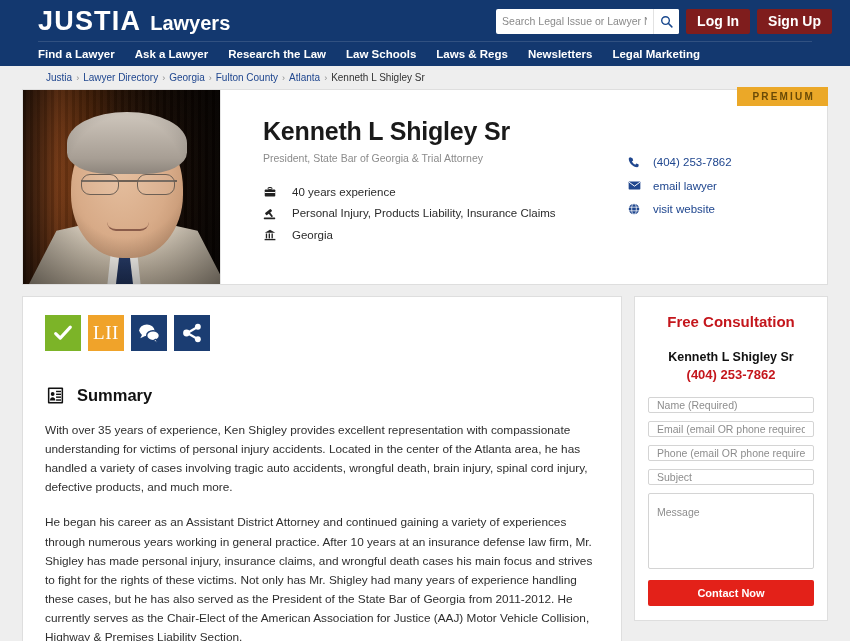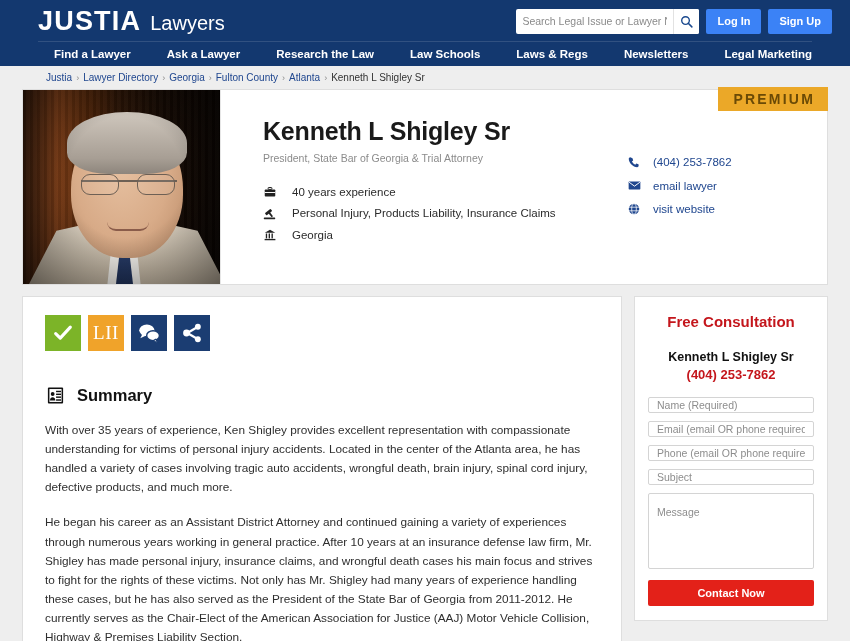--- a/index.html
+++ b/index.html
@@ -33,21 +33,21 @@
   .brand-justia {
     color:#ffffff;
     font-size:27px;
     font-weight:bold;
     letter-spacing:1.2px;
     line-height:1;
   }
   .brand-lawyers {
     color:#ffffff;
     font-size:20px;
-    font-weight:normal;
+    font-weight:bold;
     line-height:1;
   }
   .header-right {
     margin-left:auto;
     display:flex;
     align-items:center;
     gap:7px;
   }
   .search-wrap {
     display:flex;
@@ -72,26 +72,26 @@
   .search-btn {
     width:26px; height:25px;
     border:0;
     background:#ffffff;
     border-left:1px solid #e2e2e2;
     display:flex; align-items:center; justify-content:center;
     cursor:pointer;
     padding:0;
   }
   .hdr-btn {
-    background:#3b82f6;
+    background:#7f1d1d;
     color:#ffffff;
     border:0;
     height:25px;
     padding:0 11px;
-    font-size:11px;
+    font-size:14px;
     font-weight:bold;
     font-family:"Liberation Sans", sans-serif;
     border-radius:2px;
     cursor:pointer;
     white-space:nowrap;
   }
   .hdr-divider {
     position:absolute;
     left:38px; right:38px;
     top:41px;
@@ -105,21 +105,20 @@
     gap:20px;
     padding:0 38px;
   }
   .nav-link {
     color:#ffffff;
     font-size:11.5px;
     font-weight:bold;
     text-decoration:none;
     white-space:nowrap;
     cursor:pointer;
-    margin-left:16px;
   }
 
   
   .breadcrumb {
     height:23px;
     display:flex;
     align-items:center;
     padding:0 0 0 46px;
     font-size:10px;
     color:#444;
@@ -136,21 +135,21 @@
     position:relative;
   }
 
   
   .premium-tag {
     position:absolute;
     right:22px;
     top:-2px;
     background:#eba828;
     color:#6a4a06;
-    font-size:14px;
+    font-size:10px;
     font-weight:bold;
     letter-spacing:2.2px;
     padding:4px 13px 4px 15px;
     z-index:3;
     text-align:center;
   }
 
   
   .profile-card {
     background:#ffffff;

